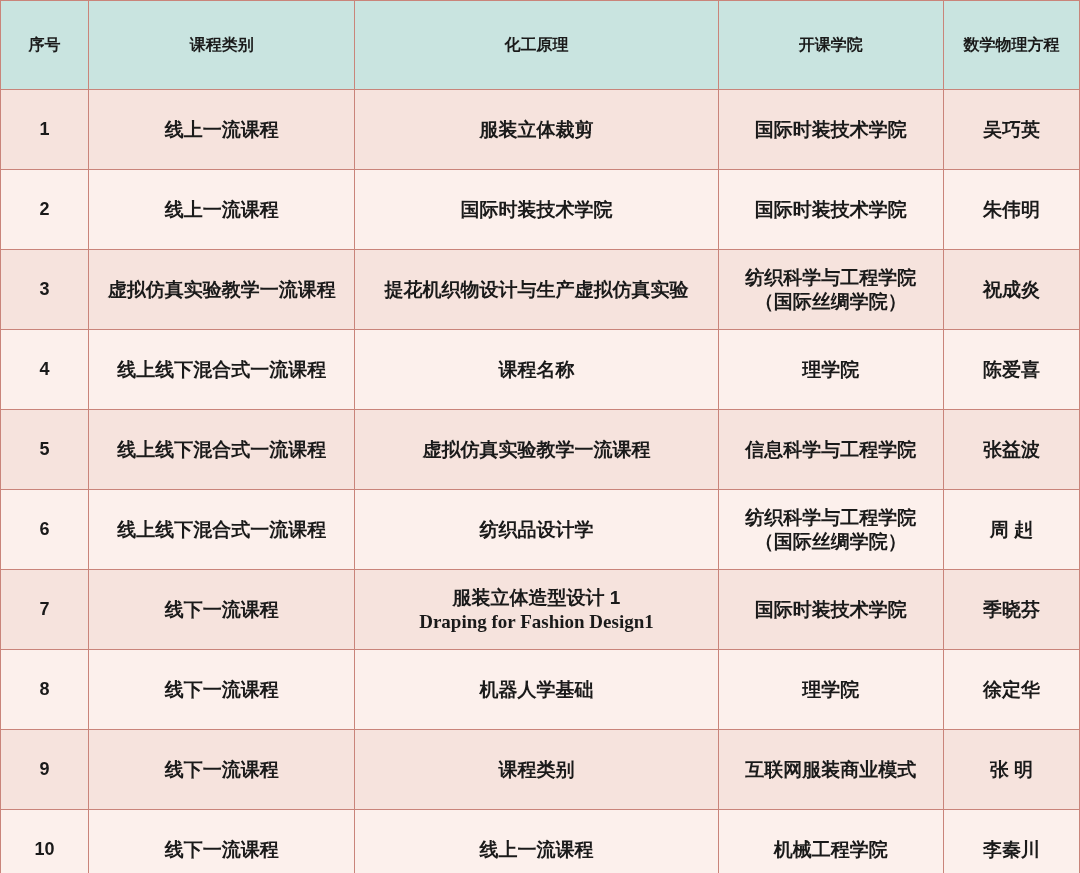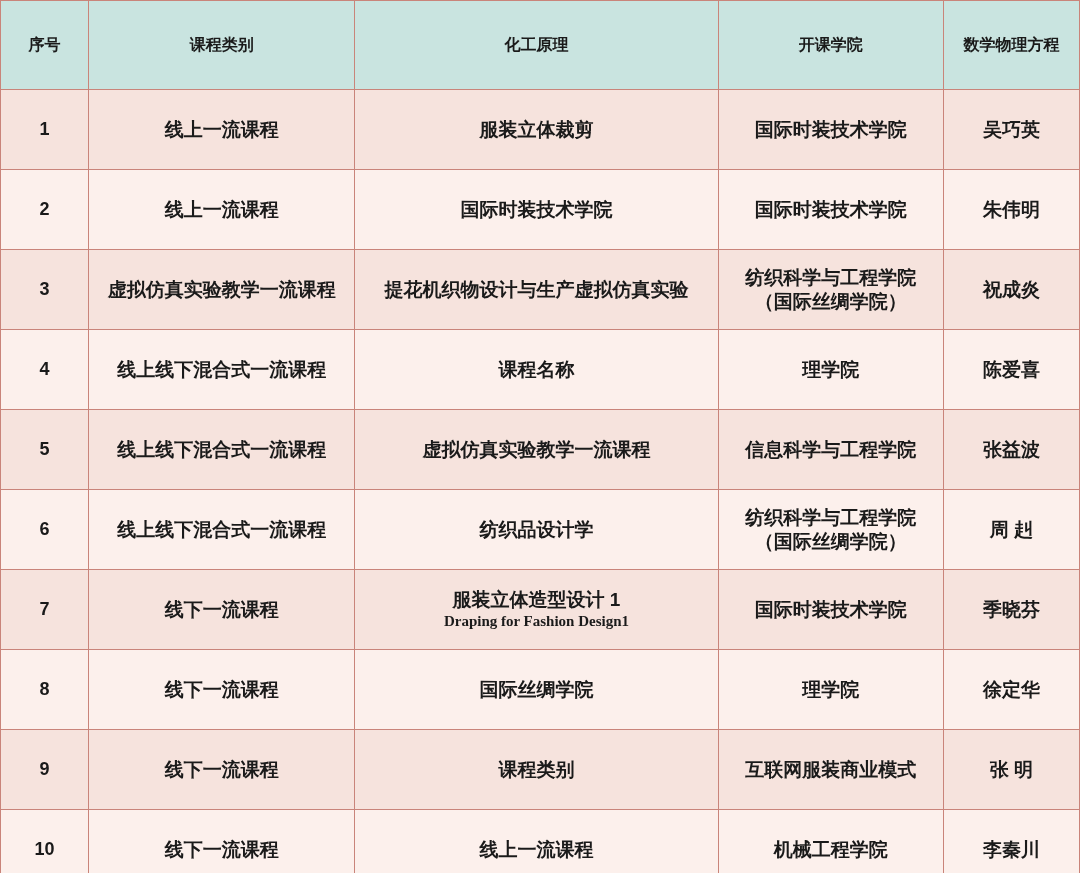--- a/index.html
+++ b/index.html
@@ -45,21 +45,21 @@
     height: 71px;
   }
   .col-no   { width: 88px; }
   .col-cat  { width: 266px; }
   .col-name { width: 363px; }
   .col-col  { width: 225px; }
   .col-head { width: 136px; }
   td.cell-no { font-size: 18px; }
   .sub-en {
     font-family: "Liberation Serif", serif;
-    font-size: 15px;
+    font-size: 19px;
     display: block;
   }
   .line2 { display: block; }
 </style>
 </head>
 <body>
 
 <table id="course-table">
   <colgroup>
     <col class="col-no">
@@ -155,21 +155,21 @@
         </td>
         <td>
           <span class="line2">国际时装技术学院</span>
         </td>
         <td>季晓芬</td>
       </tr>
       <tr>
         <td class="cell-no">8</td>
         <td>线下一流课程</td>
         <td>
-          <span class="line2">国际丝绸学院</span>
+          <span class="line2">机器人学基础</span>
         </td>
         <td>
           <span class="line2">理学院</span>
         </td>
         <td>徐定华</td>
       </tr>
       <tr>
         <td class="cell-no">9</td>
         <td>线下一流课程</td>
         <td>

